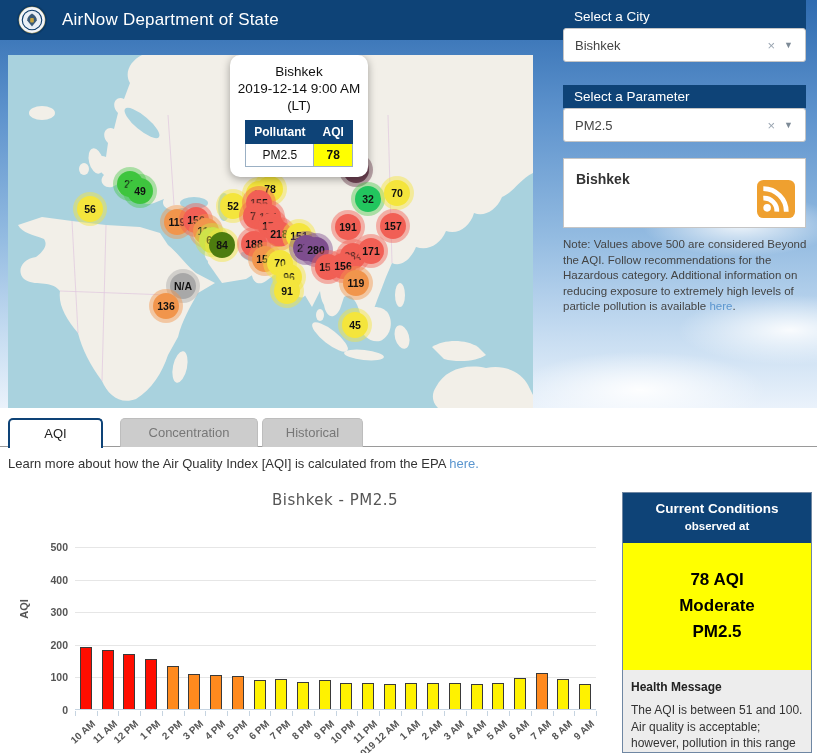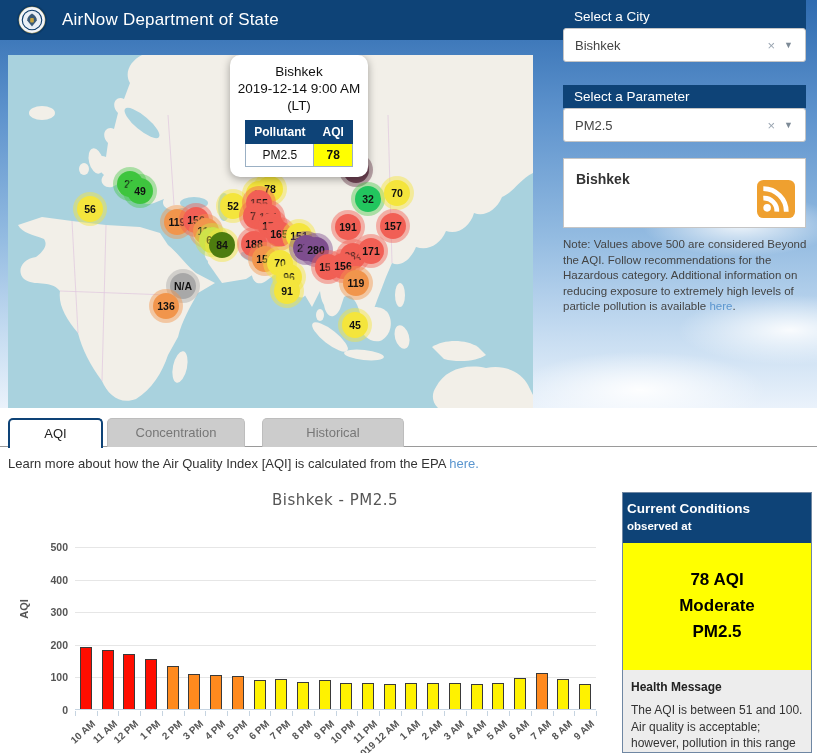--- a/index.html
+++ b/index.html
@@ -79,21 +79,21 @@
   .ytick { position:absolute; width:30px; text-align:right; font-size:10.5px;
     font-weight:bold; color:#555; }
   .bar { position:absolute; bottom:0; width:12px; border:1px solid #3a3a3a; border-bottom:none; }
   .xtick { position:absolute; top:226px; width:1px; height:5px; background:#c6d4e1; }
   .xlabel { position:absolute; top:233px; font-size:10px; font-weight:bold; color:#555;
     white-space:nowrap; transform:translateX(-100%) rotate(-42deg); transform-origin:100% 0; }
 
   
   .ccpanel { position:absolute; left:622px; top:492px; width:190px; height:261px;
     border:1px solid #6f87a3; overflow:hidden; }
-  .cc-head { background:#0e4377; color:#fff; text-align:left; padding:7px 4px 9px 4px; }
+  .cc-head { background:#0e4377; color:#fff; text-align:center; padding:7px 4px 9px 4px; }
   .cc-title { font-size:13.5px; font-weight:bold; line-height:18px; }
   .cc-observed { font-size:11.5px; font-weight:bold; line-height:16px; }
   .cc-time { font-size:13.5px; font-weight:bold; line-height:18px; }
   .cc-yellow { background:#ffff00; text-align:center; padding:24px 4px 25px 4px; }
   .cc-yellow div { font-size:17px; font-weight:bold; color:#000; line-height:26px; }
   .cc-health { background:#ededed; padding:10px 8px 8px 8px; }
   .cc-health-title { text-align:left; font-size:12px; font-weight:bold; color:#222;
     margin-bottom:8px; }
   .cc-health-text { font-size:12px; color:#333; line-height:16.5px; }
 </style>
@@ -174,21 +174,21 @@
       <div class="marker" style="left: 188px; top: 165px; background: rgb(241, 95, 85); box-shadow: rgba(241, 95, 85, 0.45) 0px 0px 0px 4px;">156</div>
       <div class="marker" style="left: 198px; top: 176px; background: rgb(241, 149, 76); box-shadow: rgba(241, 149, 76, 0.45) 0px 0px 0px 4px;">119</div>
       <div class="marker" style="left: 204px; top: 185px; background: rgb(207, 226, 74); box-shadow: rgba(207, 226, 74, 0.45) 0px 0px 0px 4px;">60</div>
       <div class="marker" style="left: 214px; top: 190px; background: #4d7c0f; box-shadow: rgba(244, 229, 60, 0.45) 0px 0px 0px 4px;">84</div>
       <div class="marker" style="left: 251px; top: 139px; background: rgb(244, 229, 60); box-shadow: rgba(244, 229, 60, 0.45) 0px 0px 0px 4px;">66</div>
       <div class="marker" style="left: 262px; top: 134px; background: rgb(244, 229, 60); box-shadow: rgba(244, 229, 60, 0.45) 0px 0px 0px 4px;">78</div>
       <div class="marker" style="left: 251px; top: 148px; background: rgb(241, 95, 85); box-shadow: rgba(241, 95, 85, 0.45) 0px 0px 0px 4px;">155</div>
       <div class="marker" style="left: 248px; top: 161px; background: rgb(241, 95, 85); box-shadow: rgba(241, 95, 85, 0.45) 0px 0px 0px 4px;">71</div>
       <div class="marker" style="left: 260px; top: 162px; background: rgb(241, 95, 85); box-shadow: rgba(241, 95, 85, 0.45) 0px 0px 0px 4px;">194</div>
       <div class="marker" style="left: 263px; top: 171px; background: rgb(241, 95, 85); box-shadow: rgba(241, 95, 85, 0.45) 0px 0px 0px 4px;">178</div>
-      <div class="marker" style="left: 271px; top: 179px; background: rgb(241, 95, 85); box-shadow: rgba(241, 95, 85, 0.45) 0px 0px 0px 4px;">165</div>
+      <div class="marker" style="left: 271px; top: 179px; background: rgb(241, 95, 85); box-shadow: rgba(241, 95, 85, 0.45) 0px 0px 0px 4px;">218</div>
       <div class="marker" style="left: 291px; top: 181px; background: rgb(244, 229, 60); box-shadow: rgba(244, 229, 60, 0.45) 0px 0px 0px 4px;">151</div>
       <div class="marker" style="left: 246px; top: 189px; background: rgb(241, 95, 85); box-shadow: rgba(241, 95, 85, 0.45) 0px 0px 0px 4px;">188</div>
       <div class="marker" style="left: 257px; top: 204px; background: rgb(241, 149, 76); box-shadow: rgba(241, 149, 76, 0.45) 0px 0px 0px 4px;">150</div>
       <div class="marker" style="left: 272px; top: 208px; background: rgb(244, 229, 60); box-shadow: rgba(244, 229, 60, 0.45) 0px 0px 0px 4px;">70</div>
       <div class="marker" style="left: 281px; top: 222px; background: rgb(244, 229, 60); box-shadow: rgba(244, 229, 60, 0.45) 0px 0px 0px 4px;">96</div>
       <div class="marker" style="left: 279px; top: 236px; background: rgb(244, 229, 60); box-shadow: rgba(244, 229, 60, 0.45) 0px 0px 0px 4px;">91</div>
       <div class="marker" style="left: 175px; top: 231px; background: rgb(168, 168, 168); box-shadow: rgba(168, 168, 168, 0.45) 0px 0px 0px 4px;">N/A</div>
       <div class="marker" style="left: 158px; top: 251px; background: rgb(241, 149, 76); box-shadow: rgba(241, 149, 76, 0.45) 0px 0px 0px 4px;">136</div>
       <div class="marker" style="left: 348px; top: 115px; background: rgb(109, 65, 82); box-shadow: rgba(109, 65, 82, 0.45) 0px 0px 0px 4px;">343</div>
       <div class="marker" style="left: 360px; top: 144px; background: #22c55e; box-shadow: rgba(62, 197, 62, 0.4) 0px 0px 0px 4px;">32</div>
@@ -244,22 +244,22 @@
     <circle cx="6.4" cy="17.6" r="2.4" fill="#fff"></circle>
     <path d="M4,11.5 a8,8 0 0 1 8.5,8.5" stroke="#fff" stroke-width="3" fill="none"></path>
     <path d="M4,5.5 a14.5,14.5 0 0 1 14.5,14.5" stroke="#fff" stroke-width="3" fill="none"></path>
   </svg>
 </div>
 
 <div class="note"><span>Note: Values above 500 are considered Beyond the AQI. Follow recommendations for the Hazardous category. Additional information on reducing exposure to extremely high levels of particle pollution is available </span><a class="lnk" href="#">here</a><span>.</span></div>
 
 <div class="rule"></div>
 <div class="tab active" style="left:8px;width:95px">AQI</div>
-<div class="tab inactive" style="left:107px;width:138px">Concentration</div>
-<div class="tab inactive" style="left:262px;width:142px">Historical</div>
+<div class="tab inactive" style="left:120px;width:138px">Concentration</div>
+<div class="tab inactive" style="left:262px;width:101px">Historical</div>
 
 <div class="learn"><span>Learn more about how the Air Quality Index [AQI] is calculated from the EPA </span><a class="lnk" href="#">here.</a></div>
 
 <div class="chart">
   <div class="chart-title">Bishkek - PM2.5</div>
   <div class="ylab">AQI</div>
   <div class="plot" id="plot">
       <div class="gridline" style="top: 130.4px;"></div>
       <div class="gridline" style="top: 97.8px;"></div>
       <div class="gridline" style="top: 65.2px;"></div>

